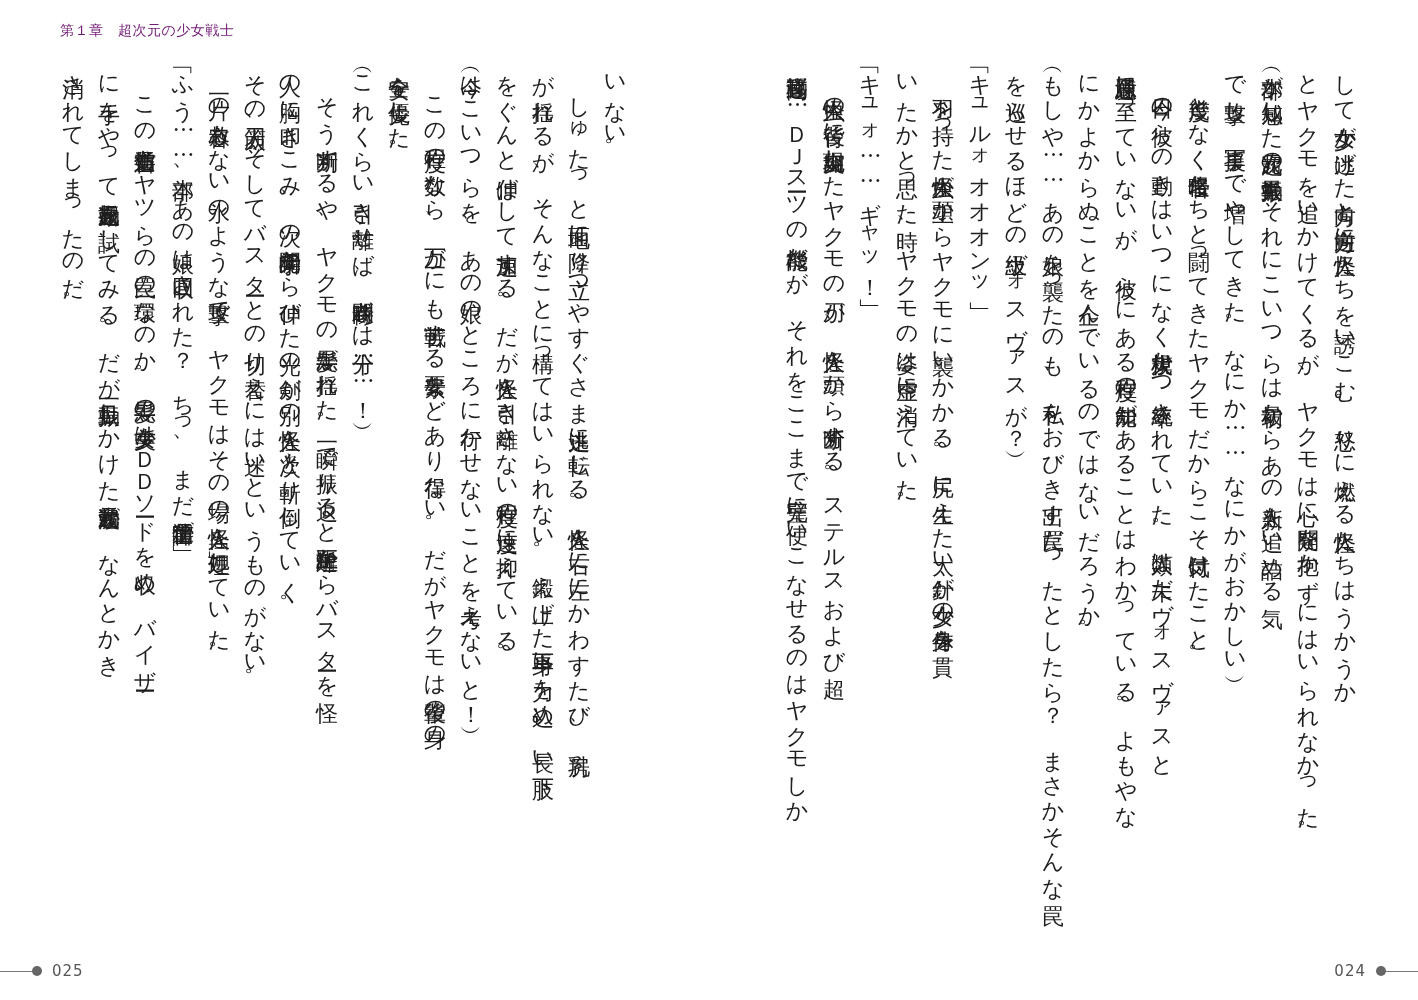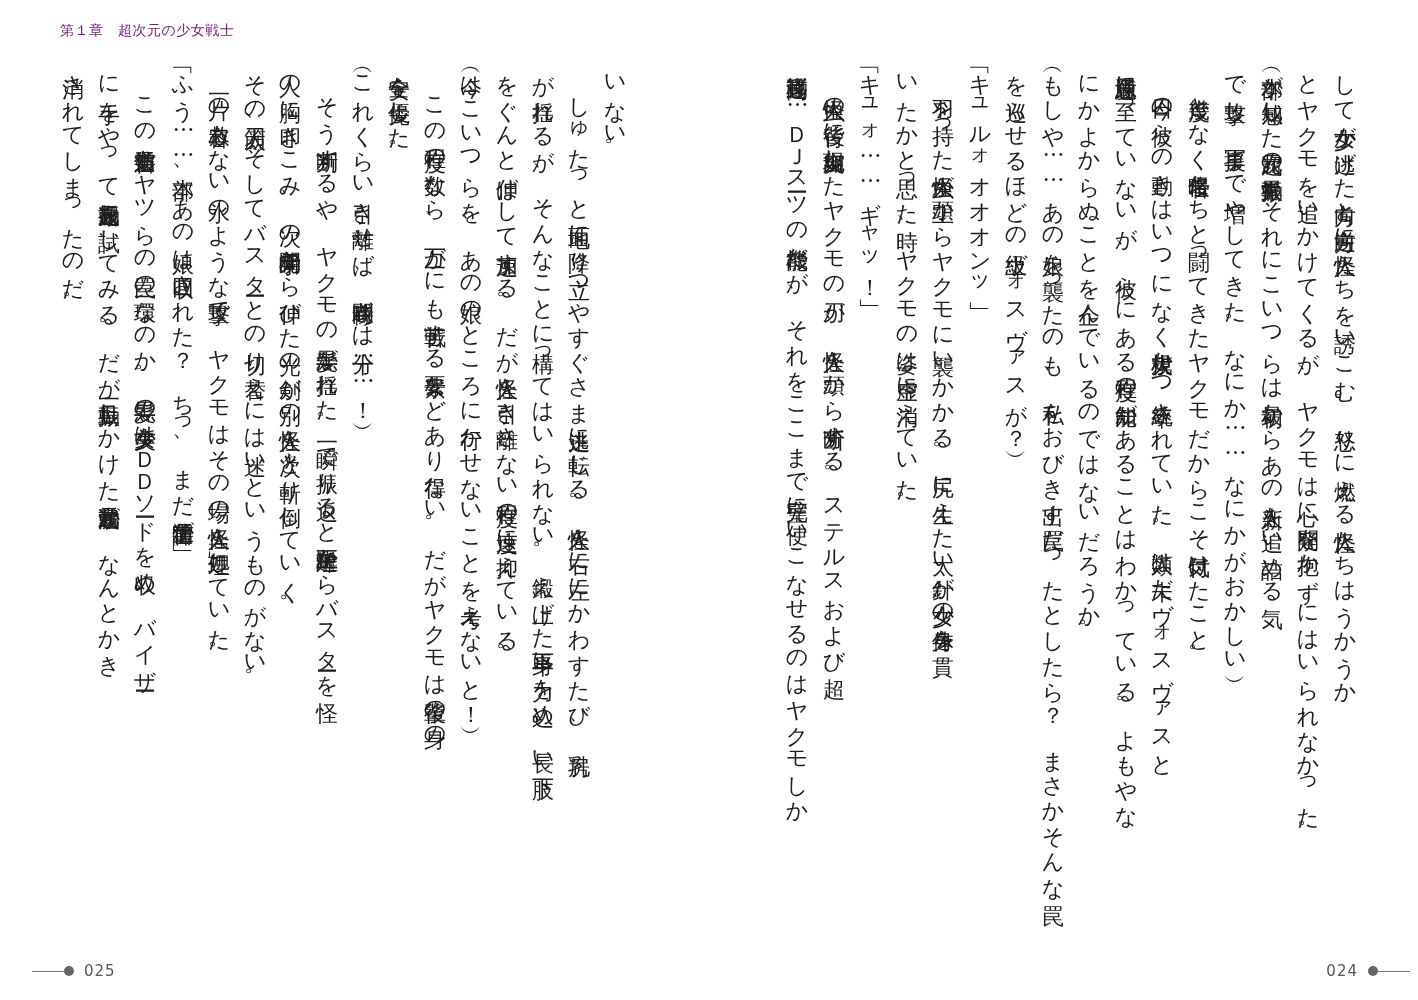--- a/index.html
+++ b/index.html
@@ -43,38 +43,37 @@
   }
   .folio {
     position: absolute;
     top: 962px;
     font-family: "DejaVu Sans", "Liberation Sans", sans-serif;
     font-size: 15px;
     color: #555;
     letter-spacing: 1px;
     display: flex;
     align-items: center;
-    margin-left: 32px;
   }
   .folio .rule {
     display: inline-block;
     height: 1px;
     width: 32px;
     background: #777;
   }
   .folio .dot {
     display: inline-block;
     width: 10px;
     height: 10px;
     border-radius: 50%;
     background: #666;
   }
   .folio-left { left: 0; }
   .folio-left .dot { margin: 0 10px 0 0; }
-  .folio-right { right: 8px; }
+  .folio-right { right: 0; }
   .folio-right .dot { margin: 0 0 0 10px; }
 </style>
 </head>
 <body>
 
 <div class="running-head">第１章　超次元の少女戦士</div>
 
 <div class="page">
   <div class="col" style="left:1345px">して少女が逃げた方向と逆方向に怪人たちを誘いこむ。怒りに燃える怪人たちはうかうか</div>
   <div class="col" style="left:1308px">とヤクモを追いかけてくるが、ヤクモは心に疑問を抱かずにはいられなかった。</div>

